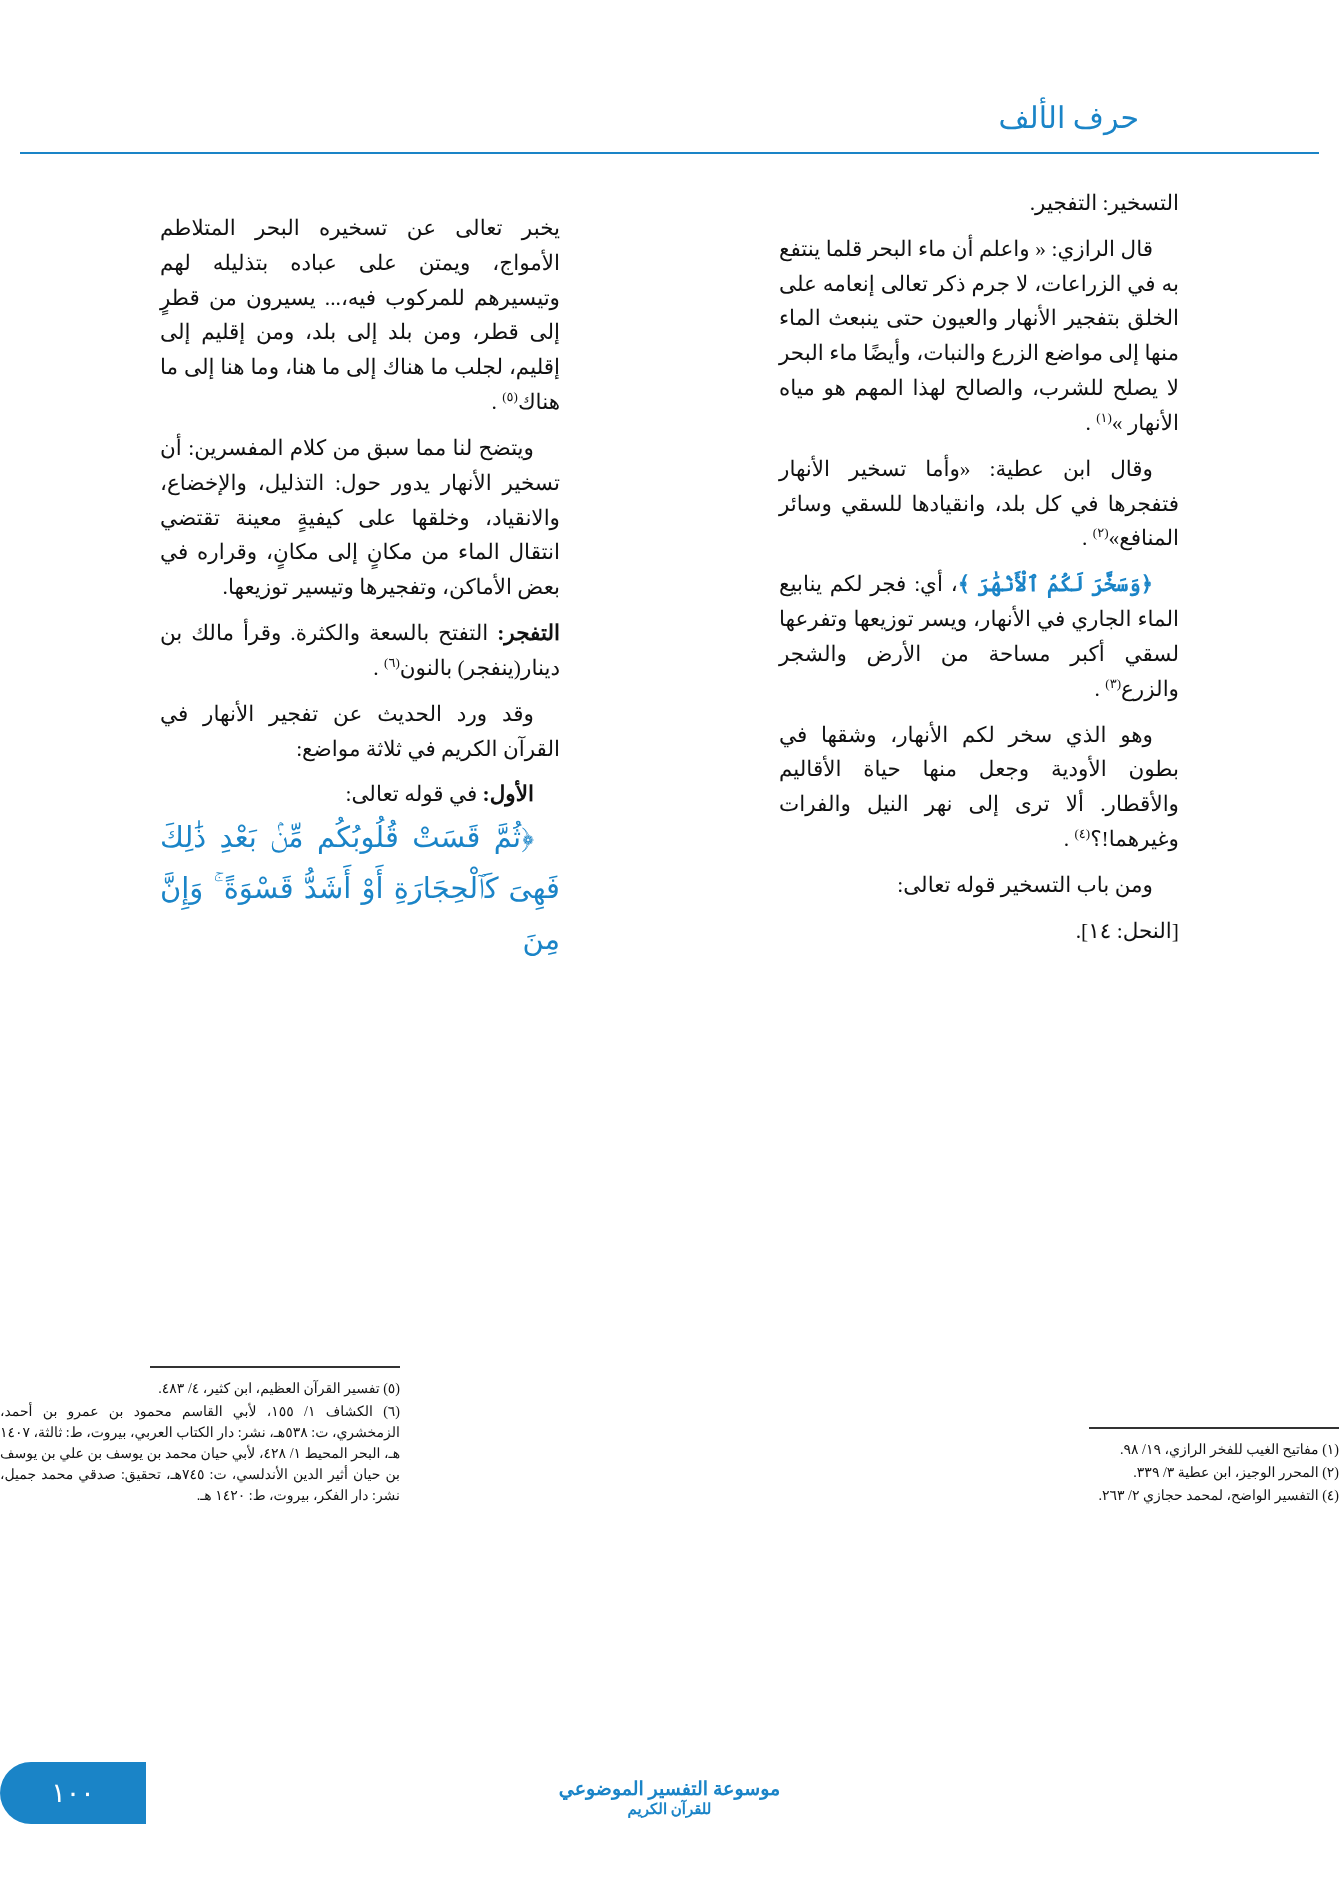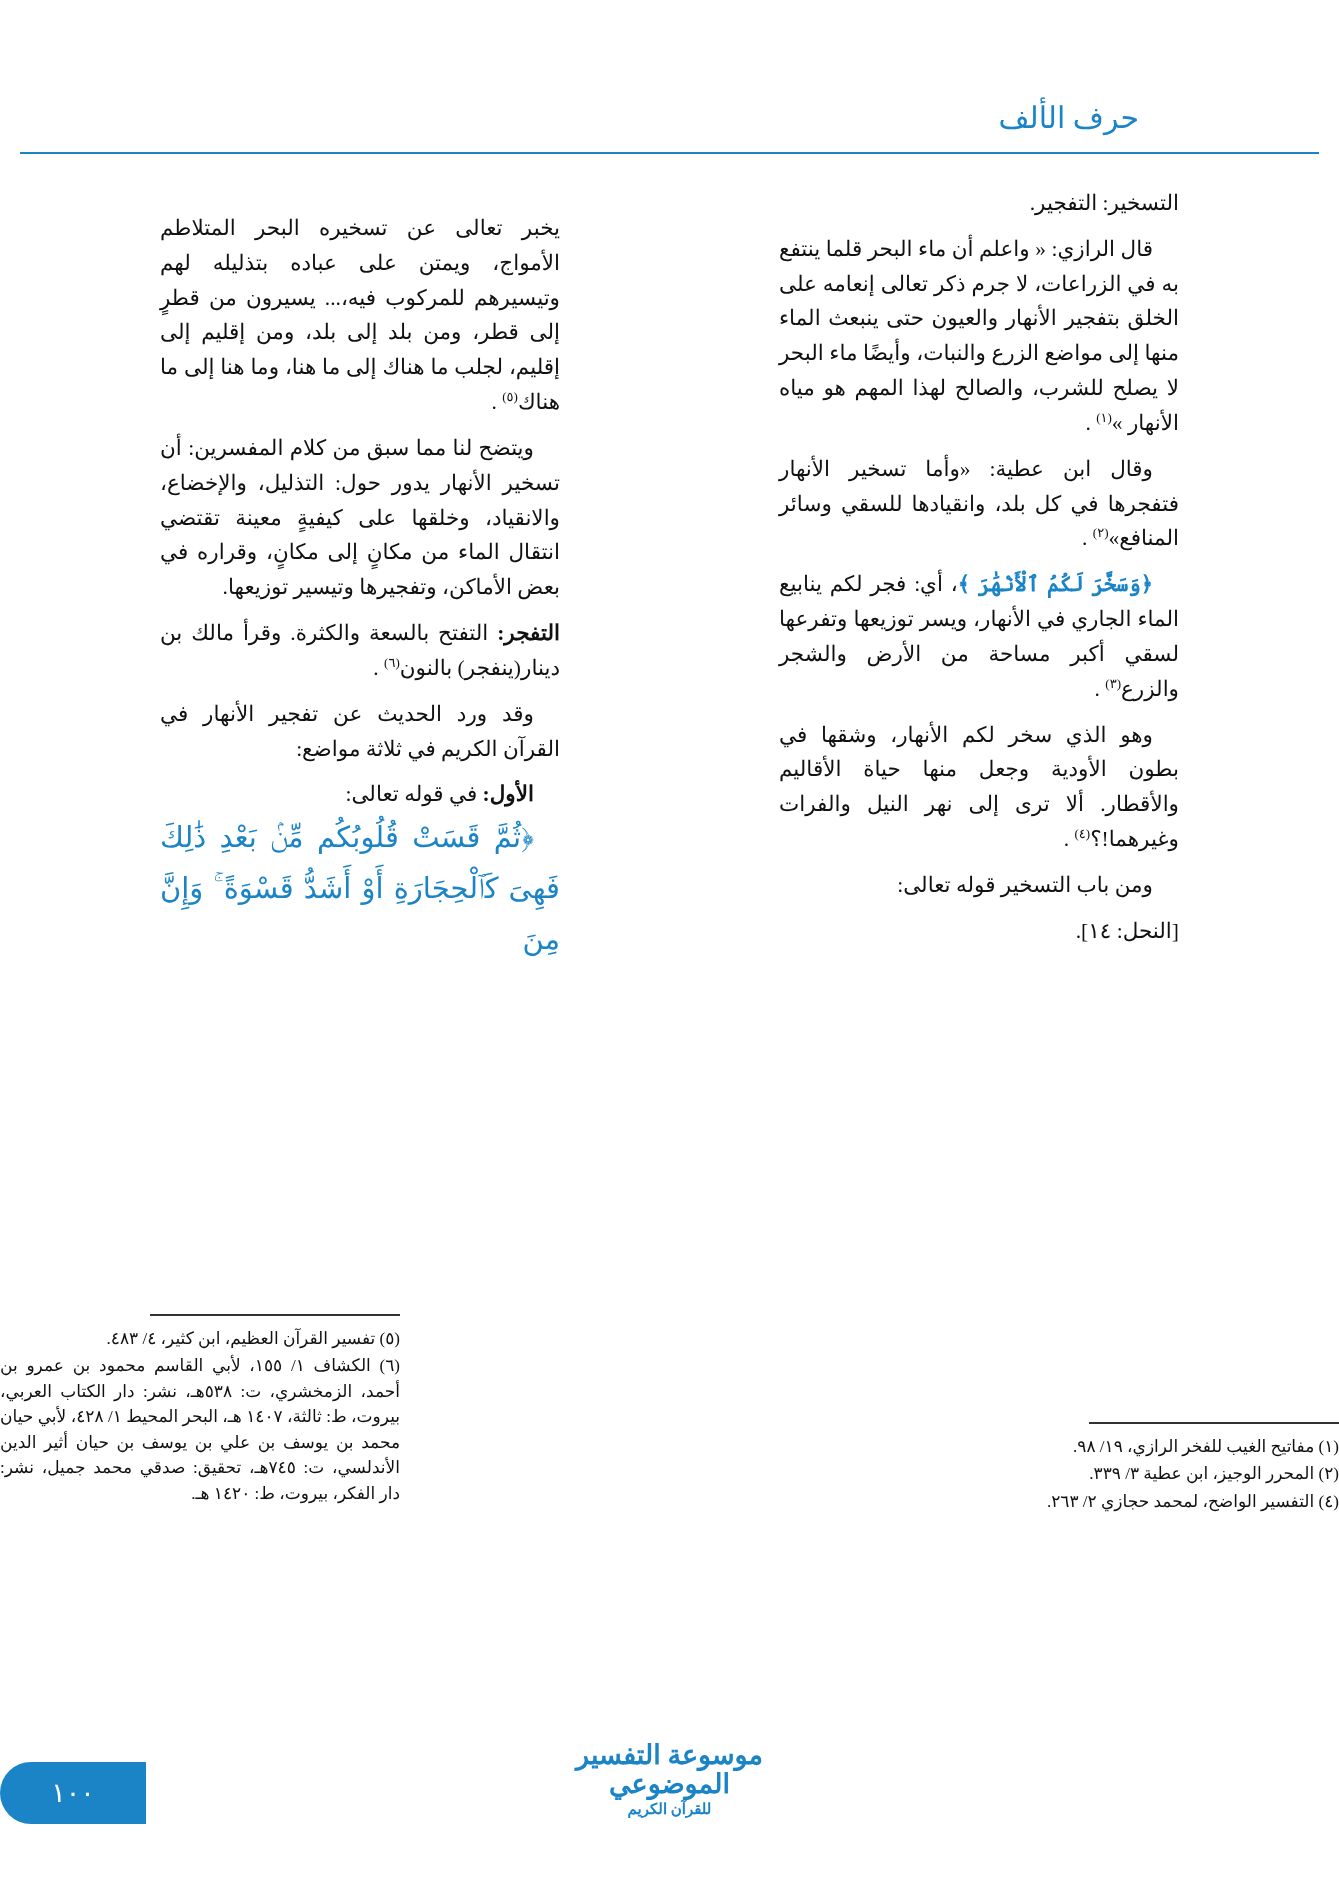--- a/index.html
+++ b/index.html
@@ -100,50 +100,50 @@
     font-size: 13px;
     vertical-align: super;
     color: #111;
   }
 
   
   .footnotes {
     position: absolute;
     width: 400px;
     bottom: 0;
-    font-size: 17px;
+    font-size: 14px;
     line-height: 1.5;
   }
   .fn-rule {
     width: 250px;
     height: 1.6px;
     background: #333;
     margin: 0 0 10px auto;
   }
   .fn-left  { left: 0; bottom: 382px; }
-  .fn-right { right: 0; bottom: 374px; }
+  .fn-right { right: 0; bottom: 382px; }
   .fn-line {
     display: block;
     text-align: justify;
     margin-bottom: 2px;
   }
   .fn-num { display: inline-block; }
 
   
   .footer-logo {
     position: absolute;
     bottom: 72px;
     right: 50%;
     transform: translateX(50%);
     width: 260px;
     text-align: center;
     color: #1a84c7;
   }
   .footer-logo .logo-main {
-    font-size: 27px;
+    font-size: 19px;
     font-weight: bold;
     letter-spacing: 1px;
     line-height: 1.1;
   }
   .footer-logo .logo-sub {
     font-size: 15px;
     font-weight: bold;
   }
   .page-number-box {
     position: absolute;

